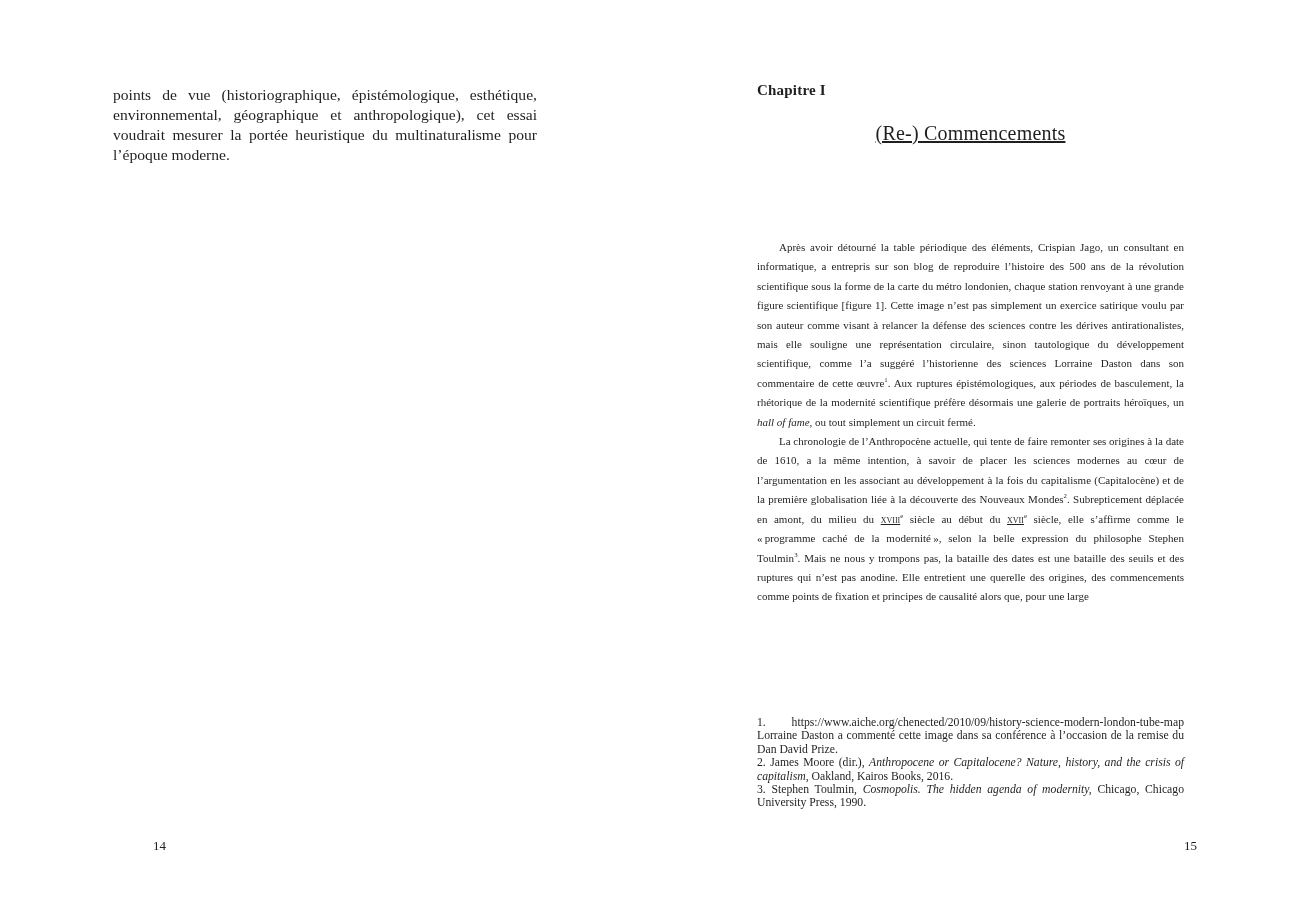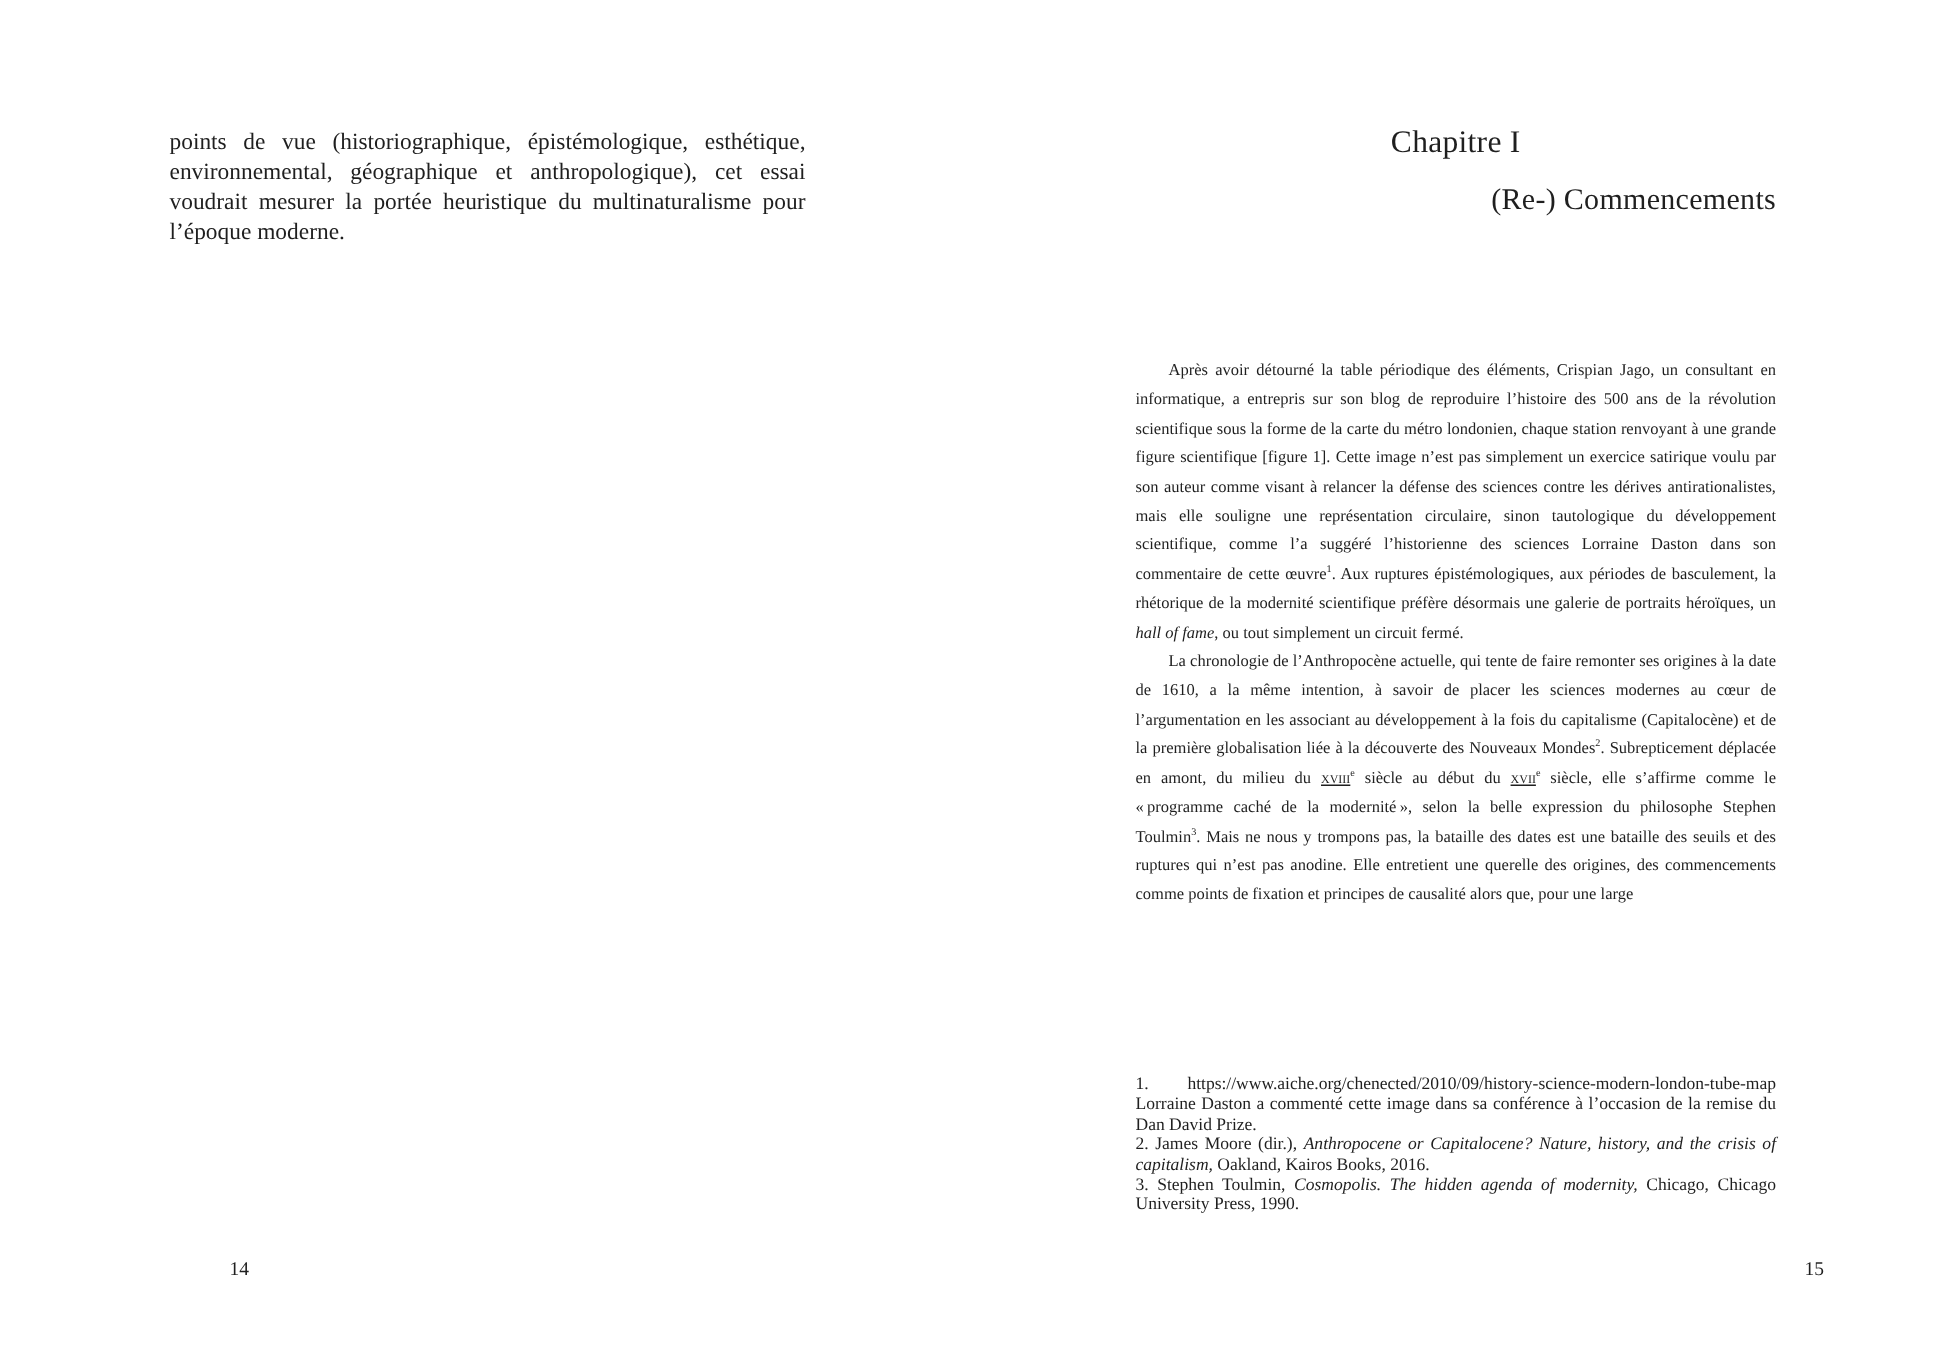--- a/index.html
+++ b/index.html
@@ -36,35 +36,36 @@
     hyphens: auto;
     margin: 0;
   }
 
   .chapter-title {
     position: absolute;
     left: 110px;
     top: 82px;
     width: 427px;
     margin: 0;
-    text-align: center;
-    font-size: 21px;
-    font-weight: normal;
+    text-align: left;
+    font-size: 15px;
+    font-weight: bold;
     letter-spacing: 0.2px;
   }
   .chapter-subtitle {
     position: absolute;
     left: 110px;
     top: 122px;
     width: 427px;
     margin: 0;
-    text-align: right;
+    text-align: center;
     font-size: 20px;
     font-weight: normal;
     letter-spacing: 0.2px;
+    text-decoration: underline;
   }
 
   .body-block {
     position: absolute;
     left: 110px;
     top: 238px;
     width: 427px;
     font-size: 11px;
     line-height: 19.4px;
     text-align: justify;
@@ -87,21 +88,21 @@
   }
   .footnotes p { margin: 0; }
 
   .page-number {
     position: absolute;
     top: 838px;
     font-size: 13px;
     margin-left: 40px;
   }
   .page-number-left  { left: 113px; }
-  .page-number-right { left: 516px; text-align: right; }
+  .page-number-right { left: 497px; text-align: right; }
 
   .it { font-style: italic; }
   .sc { font-variant: small-caps; text-decoration: underline; }
   sup { font-size: 0.62em; line-height: 0; vertical-align: super; }
 </style>
 </head>
 <body>
 
 <div class="spread">
 

